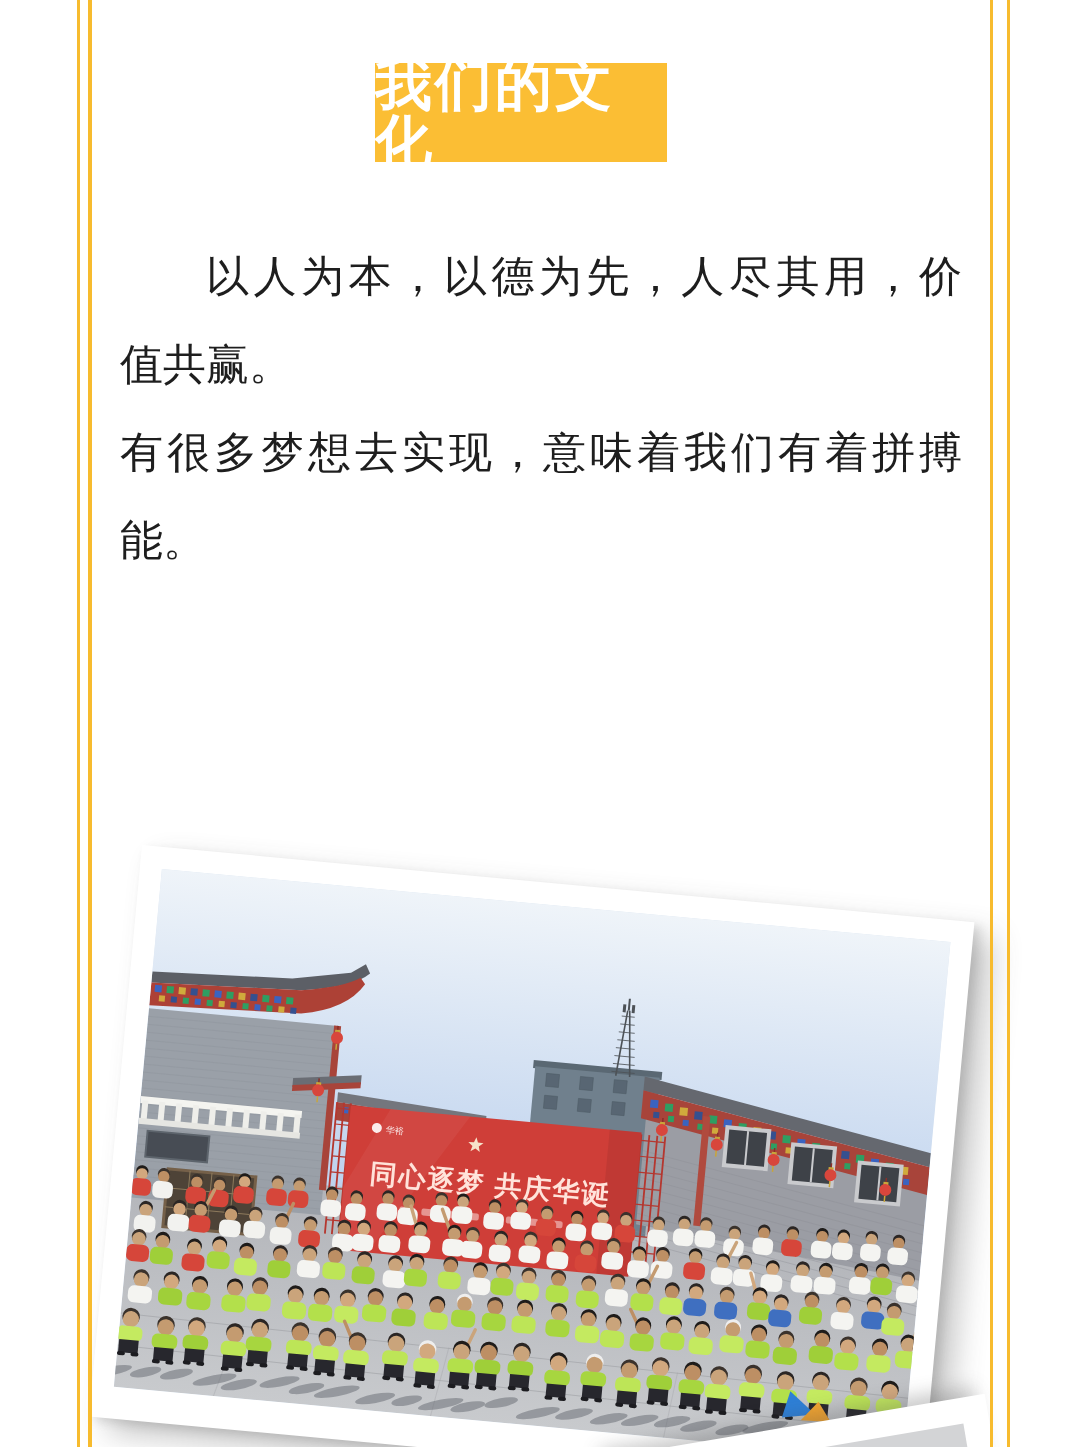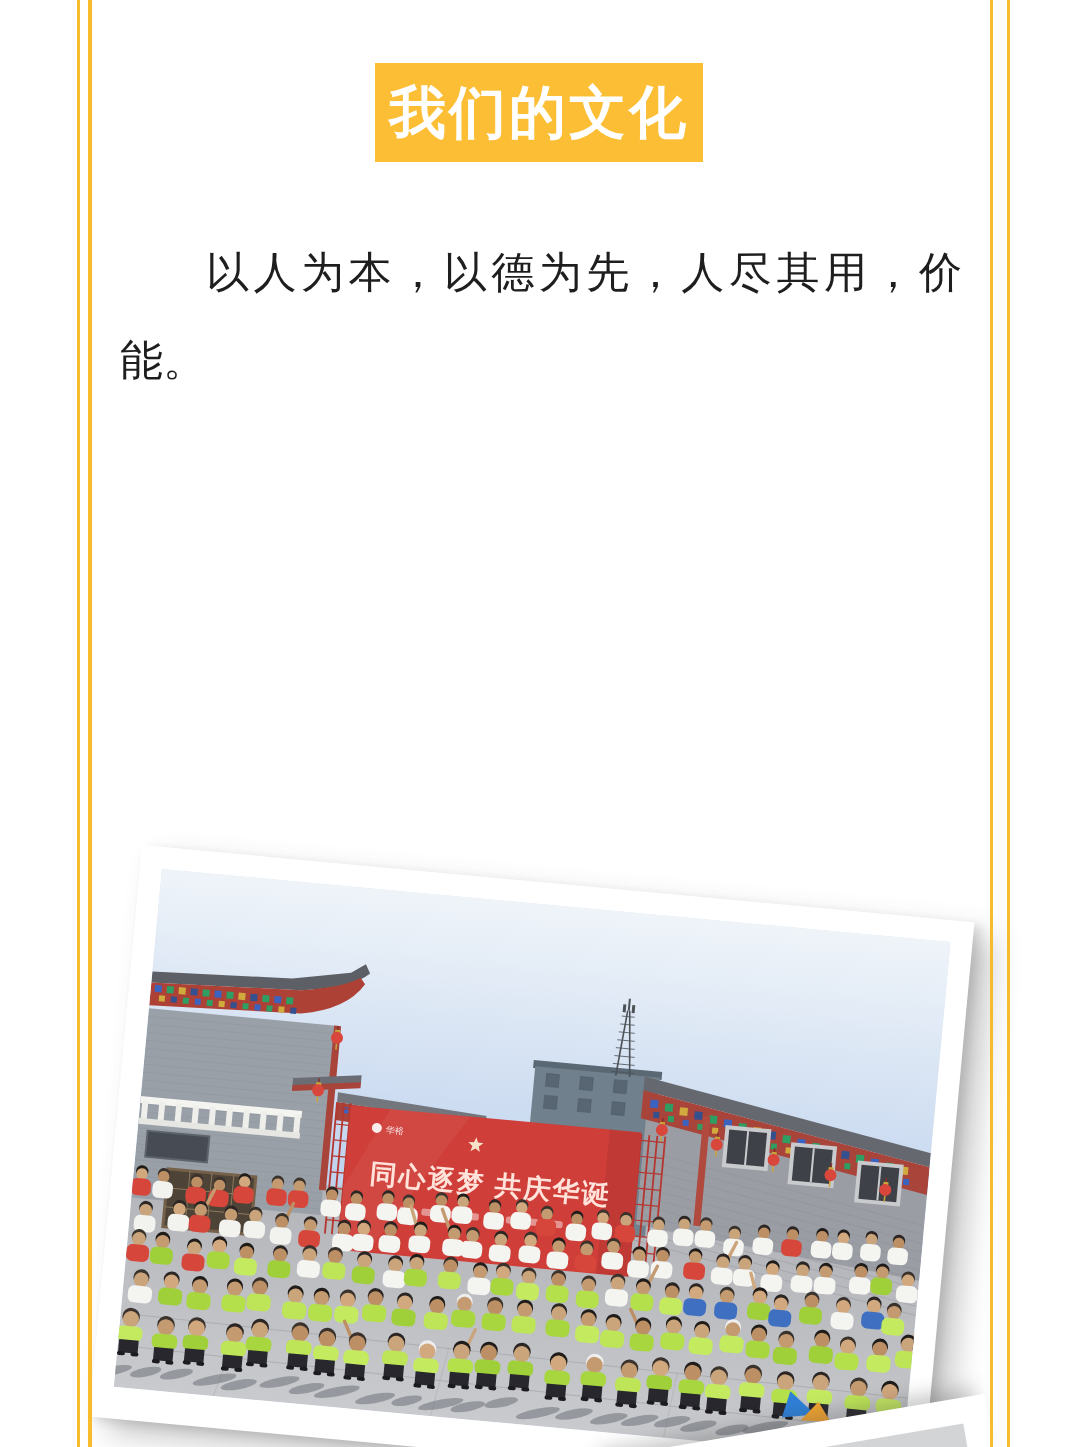--- a/index.html
+++ b/index.html
@@ -9,35 +9,35 @@
   }
   
   .vline{position:absolute;top:0;bottom:0;background:#F7BB2E;z-index:6;}
   #line-l-outer{left:77px;width:3px;}
   #line-l-inner{left:88px;width:4px;}
   #line-r-inner{left:990px;width:3px;}
   #line-r-outer{left:1007px;width:3px;}
 
   
   .title-badge{
-    position:absolute;left:375px;top:63px;width:328px;height:99px;
+    position:absolute;left:375px;top:63px;width:292px;height:99px;
     background:#FBBE34;display:flex;align-items:center;justify-content:center;z-index:4;
   }
   .title-badge span{
     font-size:57px;font-weight:bold;color:#ffffff;letter-spacing:3px;line-height:1;
   }
 
   
   .article{
     position:absolute;left:120px;top:232px;width:842px;z-index:4;
     font-size:43px;color:#1e1e1e;
   }
   .article .line{
     height:88px;line-height:88px;white-space:nowrap;
-    text-align:justify;text-align-last:left;font-family:Liberation Mono, monospace;
+    text-align:justify;text-align-last:left;
   }
   .article .line.just{text-align-last:justify;}
   .article .line.indent{text-indent:86px;}
 
   
   .photo-frame{
     position:absolute;left:142px;top:845px;width:836px;height:574px;
     background:#ffffff;padding:22px 22px 32px 22px;box-sizing:border-box;
     transform:rotate(5.3deg);transform-origin:0 0;
     box-shadow:20px 14px 30px rgba(70,70,70,.30), 6px 4px 10px rgba(70,70,70,.16);
@@ -64,22 +64,24 @@
 <div class="vline" id="line-r-inner"></div>
 <div class="vline" id="line-r-outer"></div>
 
 <div class="title-badge">
   <span>我们的文化</span>
 </div>
 
 <div class="article">
   <div>
     <div class="line just indent">以人为本，以德为先，人尽其用，价</div>
+    <div class="line">值共赢。</div>
   </div>
   <div>
+    <div class="line just">有很多梦想去实现，意味着我们有着拼搏</div>
     <div class="line">能。</div>
   </div>
 </div>
 
 <div class="photo-under">
   <div class="under-content"></div>
 </div>
 
 <div class="photo-frame">
   <svg viewBox="0 0 792 520">

